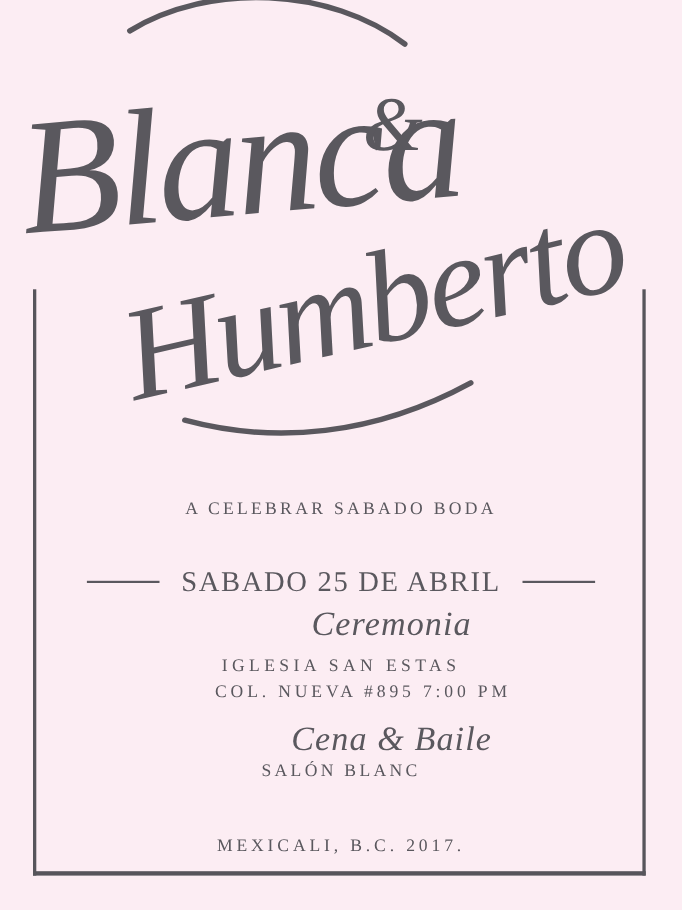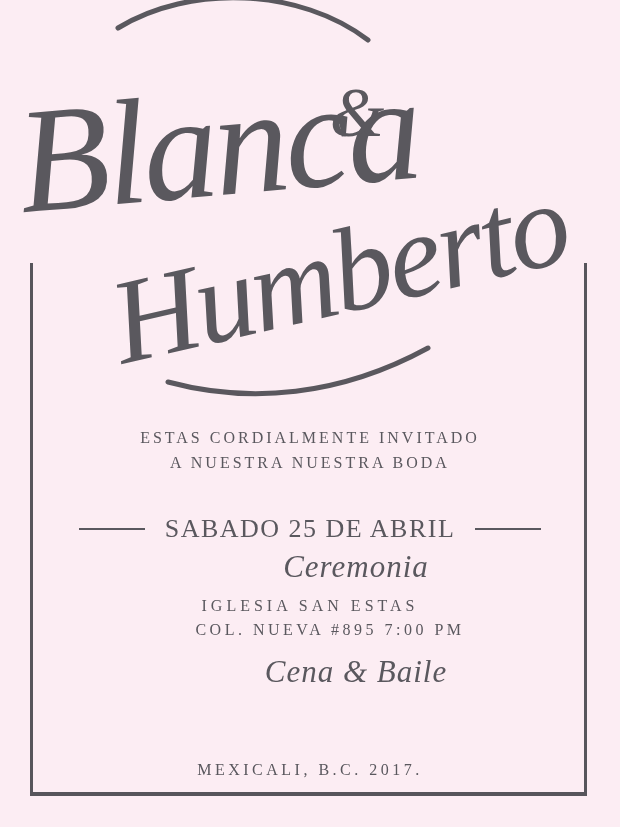--- a/index.html
+++ b/index.html
@@ -97,30 +97,30 @@
   <svg class="names-svg" viewBox="0 0 620 420" xmlns="http://www.w3.org/2000/svg">
     <path class="flourish" d="M118,28 C190,-16 300,-12 368,40"></path>
     <text x="218" y="195" font-size="150" text-anchor="middle" transform="rotate(-5 218 150)" style="letter-spacing:-4px">Blanca</text>
     <text x="357" y="136" font-size="70" text-anchor="middle">&amp;</text>
     <text x="348" y="312" font-size="120" text-anchor="middle" transform="rotate(-13 348 312)" style="letter-spacing:-3px">Humberto</text>
     <path class="flourish" d="M168,382 C250,404 340,396 428,348"></path>
   </svg>
 
   <div class="frame"></div>
 
-  <div class="line invite1">ESTAS CORDIALMENTE INVITADO</div>
-  <div class="line invite2">A NUESTRA NUESTRA BODA</div>
+  <div class="line invite2">A CELEBRAR SABADO BODA</div>
 
   <div class="daterow">
     <span class="dash"></span>
     <span class="date">SABADO 25 DE ABRIL</span>
     <span class="dash"></span>
   </div>
 
   <div class="line script ceremonia">Ceremonia</div>
   <div class="line iglesia">IGLESIA SAN ESTAS</div>
   <div class="line colnueva">COL. NUEVA #895 7:00 PM</div>
 
   <div class="line script cenabaile">Cena &amp; Baile</div>
+  <div class="line salon">SALÓN BLANC</div>
 
   <div class="line mexicali">MEXICALI, B.C. 2017.</div>
 
 </div>
 
 </body></html>

